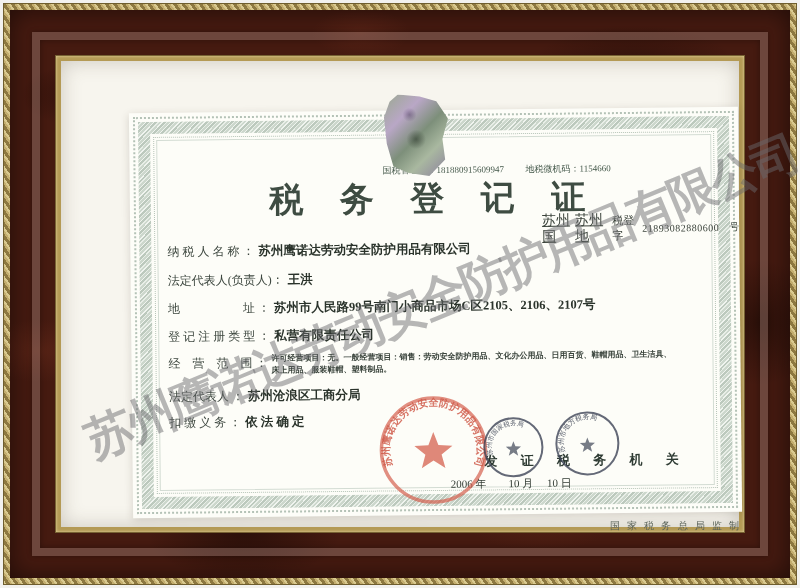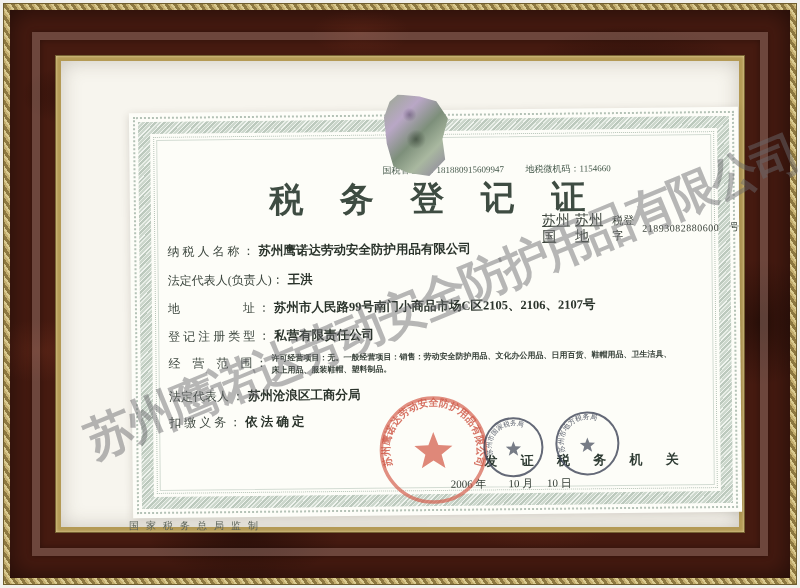--- a/index.html
+++ b/index.html
@@ -60,21 +60,21 @@
   .row .val{font-size:12.5px;font-weight:bold;color:#2a332b;margin-left:4px;}
   .r0{top:129px}.r1{top:158px}.r2{top:186px}.r3{top:214px}.r4{top:241px}.r5{top:274px}.r6{top:300px}
   .r4 .val{display:inline-block;width:400px;font-size:8px;font-weight:bold;line-height:1.5;
     vertical-align:top;white-space:normal;color:#38423a;}
   .issuer{position:absolute;left:352px;top:343px;font-size:13px;font-weight:bold;
     letter-spacing:10px;color:#2e3b33;z-index:2;}
   .issue-date{position:absolute;left:318px;top:367px;font-size:11px;color:#333c34;z-index:2;white-space:nowrap;}
   .seal-company{position:absolute;left:241px;top:280px;z-index:3;}
   .stamp-nat{position:absolute;left:348px;top:305px;z-index:4;}
   .stamp-loc{position:absolute;left:420px;top:300px;z-index:4;}
-  .footer-label{position:absolute;left:129px;top:519px;width:609px;text-align:left;
+  .footer-label{position:absolute;left:137px;top:519px;width:609px;text-align:right;
     font-size:10px;letter-spacing:7px;color:#5a6258;z-index:2;}
   
   .watermark{position:absolute;left:76px;top:414px;z-index:50;transform-origin:0 0;
     transform:rotate(-22.5deg);font-size:48px;font-weight:bold;letter-spacing:-3px;
     color:rgba(105,105,108,.48);white-space:nowrap;pointer-events:none;}
 </style>
 </head>
 <body>
 
 <div class="photo">

